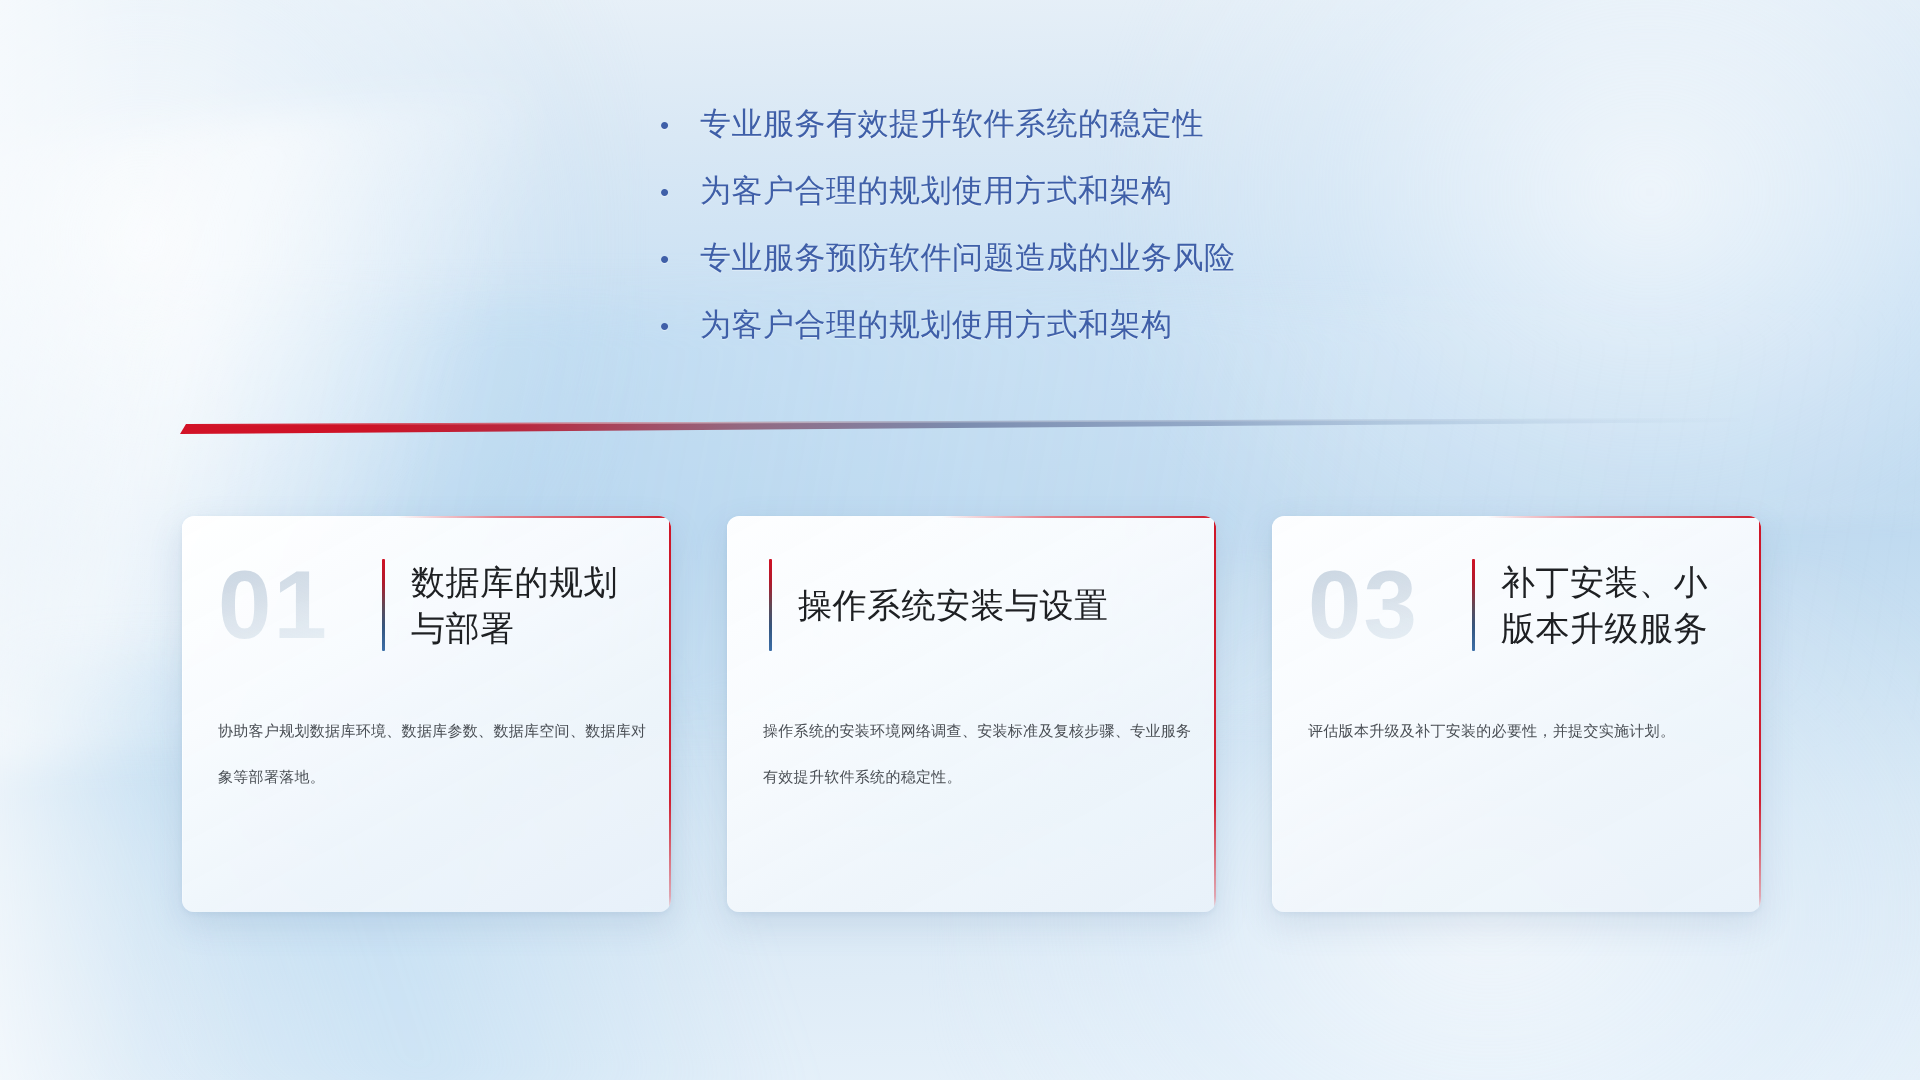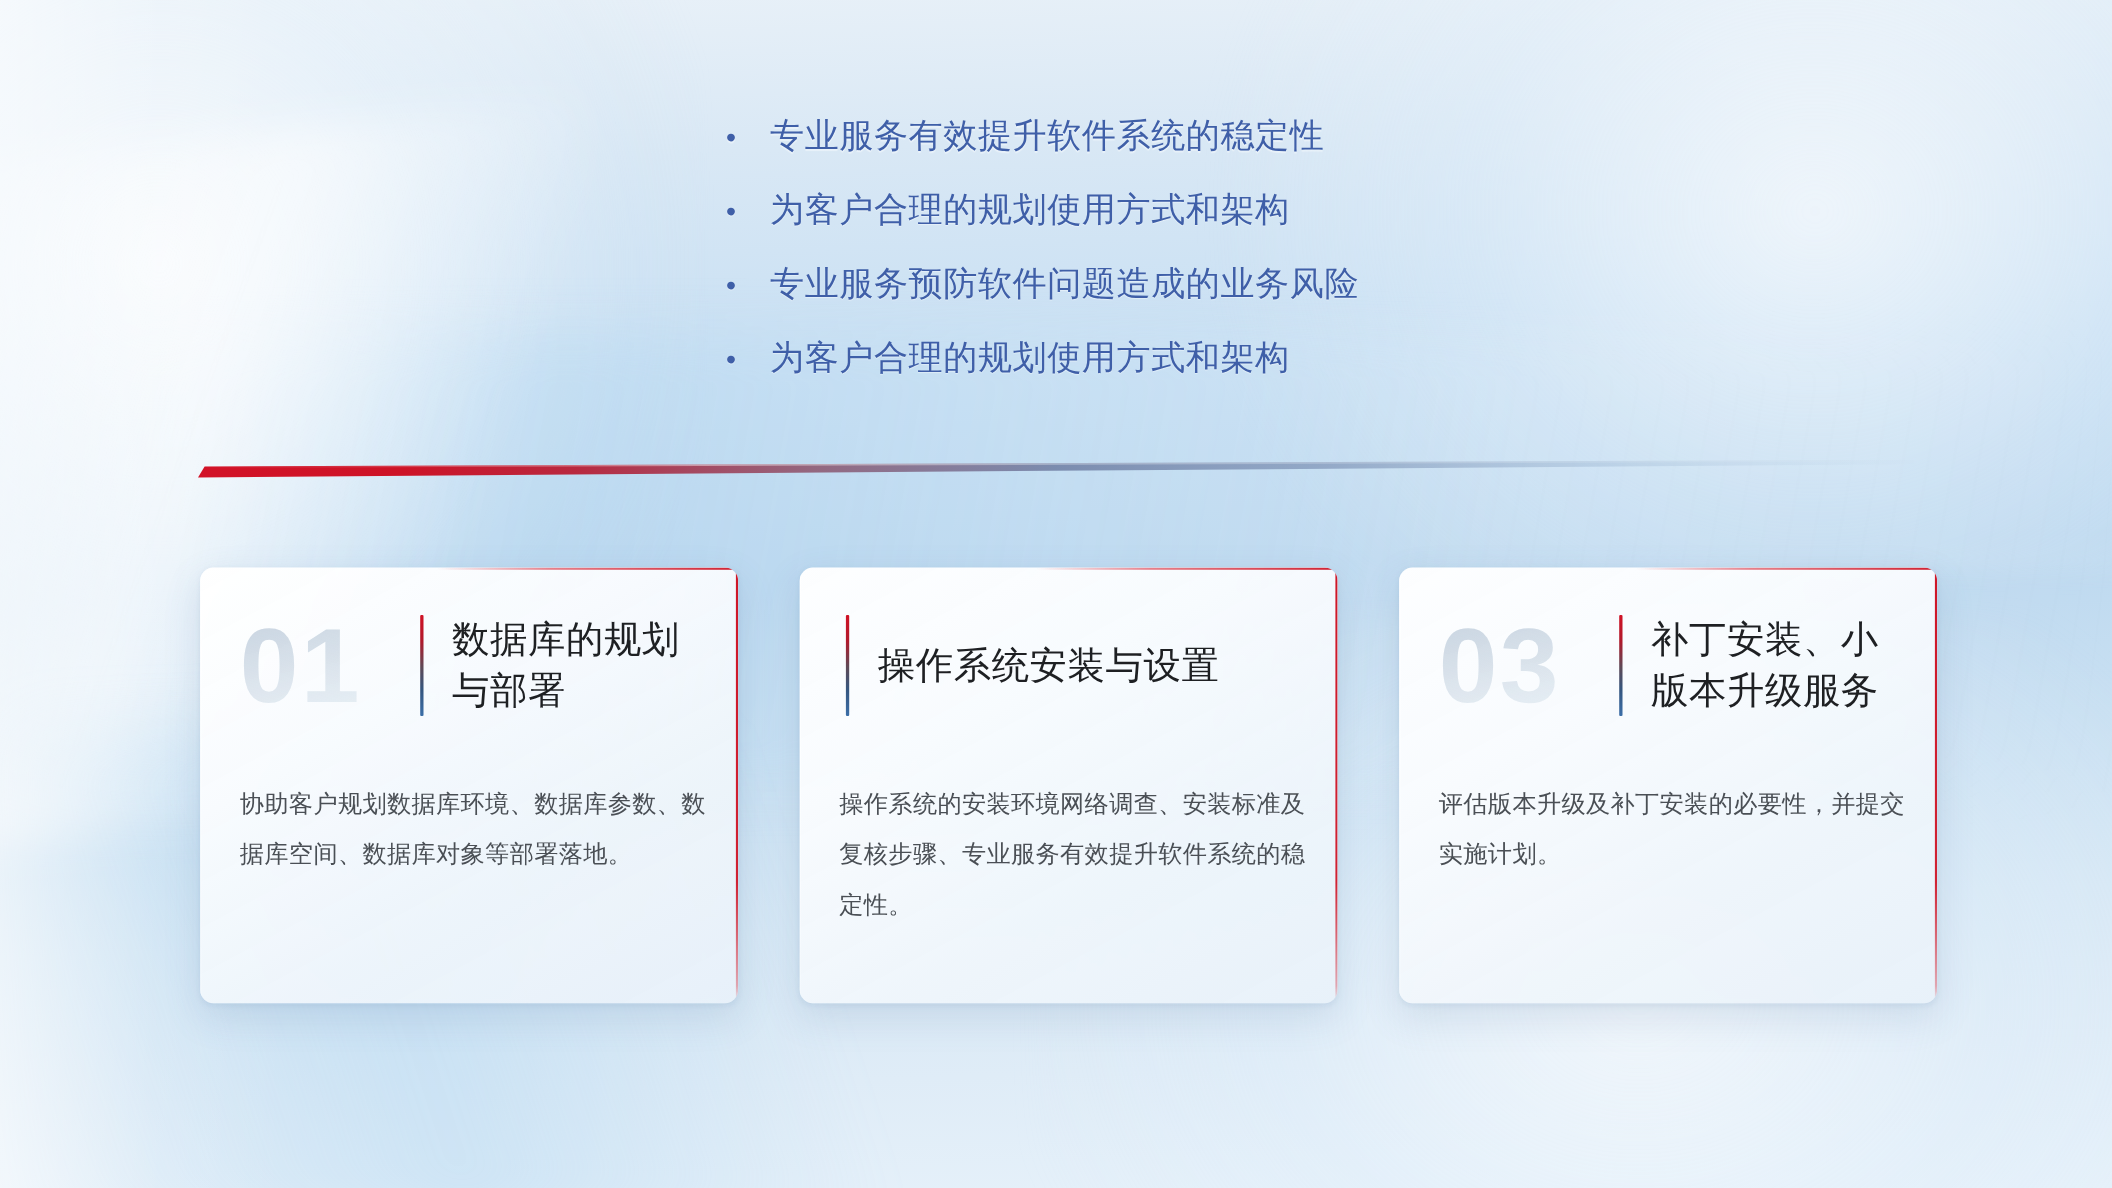--- a/index.html
+++ b/index.html
@@ -225,21 +225,21 @@
     color: #1e2023;
     font-size: 34px;
     line-height: 46px;
     font-weight: 400;
     letter-spacing: 0.5px;
   }
 
   .card-body {
     padding: 44px 16px 34px 36px;
     color: #4a4f55;
-    font-size: 22px;
+    font-size: 15px;
     line-height: 46px;
     letter-spacing: 0.3px;
     font-weight: 400;
   }
 </style>
 </head>
 <body>
 
 <div id="bg-base"></div>
 <div id="bg-glow-left"></div>

